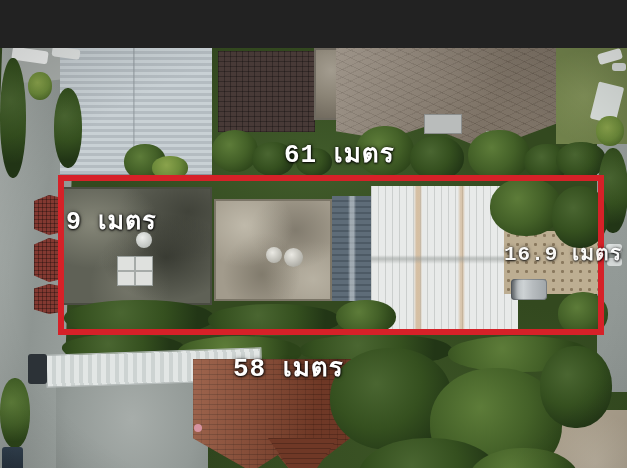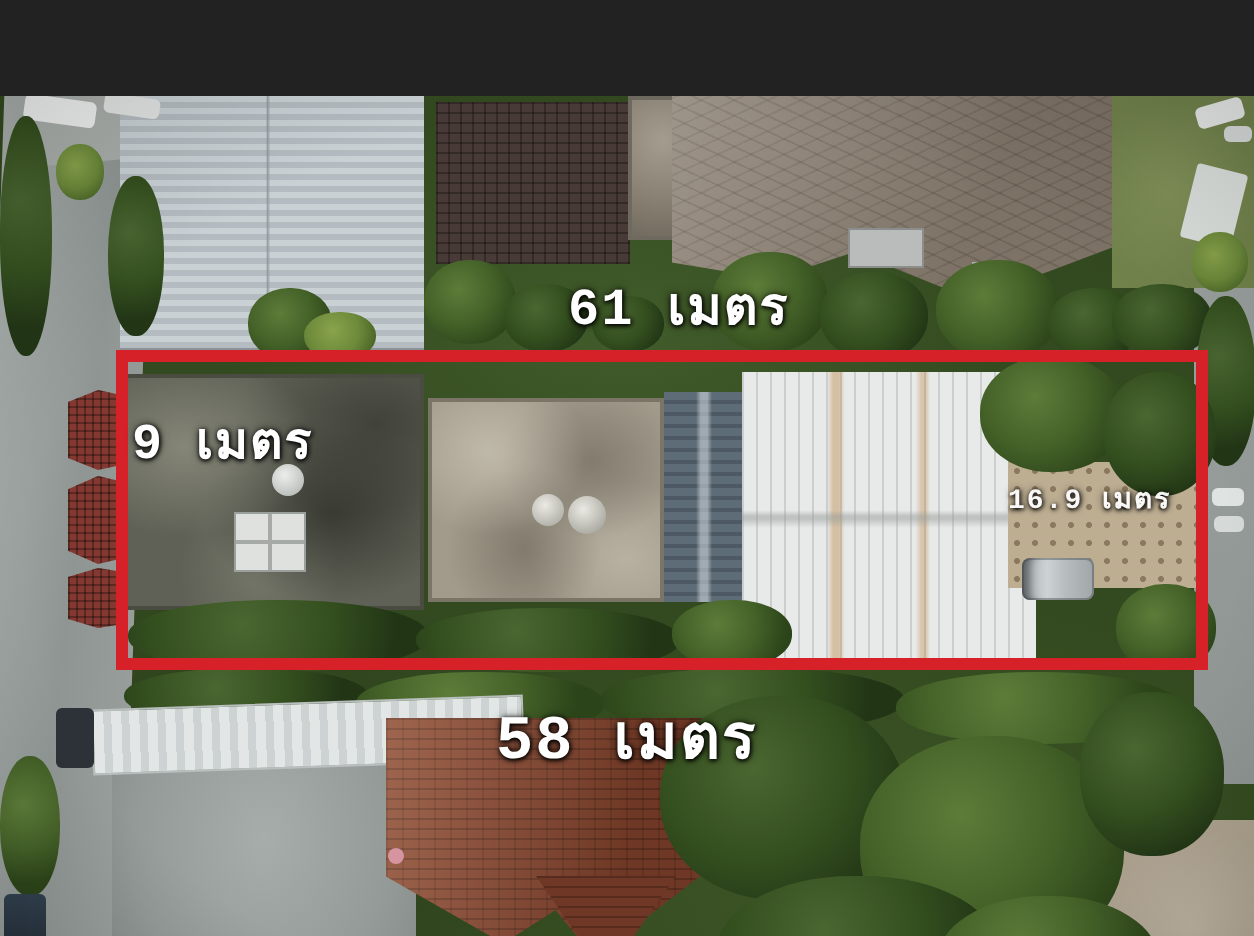--- a/index.html
+++ b/index.html
@@ -211,16 +211,16 @@
   <div class="car" style="left:606px;top:196px;width:16px;height:9px;background:#dfe3e2;"></div>
   <div class="car" style="left:607px;top:210px;width:15px;height:8px;background:#d5d9d8;"></div>
   <div class="abs" style="left:194px;top:376px;width:8px;height:8px;border-radius:50%;background:#d693a0;"></div>
 
   <div class="vignette"></div>
 
   <div class="boundary"></div>
 
   <div class="mlabel" style="left:284px;top:94px;font-size:26px;">61 เมตร</div>
   <div class="mlabel" style="left:66px;top:162px;font-size:25px;">9 เมตร</div>
-  <div class="mlabel" style="left:504px;top:196px;font-size:14px;opacity:.93;">16.9 เมตร</div>
-  <div class="mlabel" style="left:248px;top:308px;font-size:31px;">58 เมตร</div>
+  <div class="mlabel" style="left:504px;top:196px;font-size:21px;opacity:.93;">16.9 เมตร</div>
+  <div class="mlabel" style="left:233px;top:308px;font-size:26px;">58 เมตร</div>
 
 </div>
 
 </body></html>

